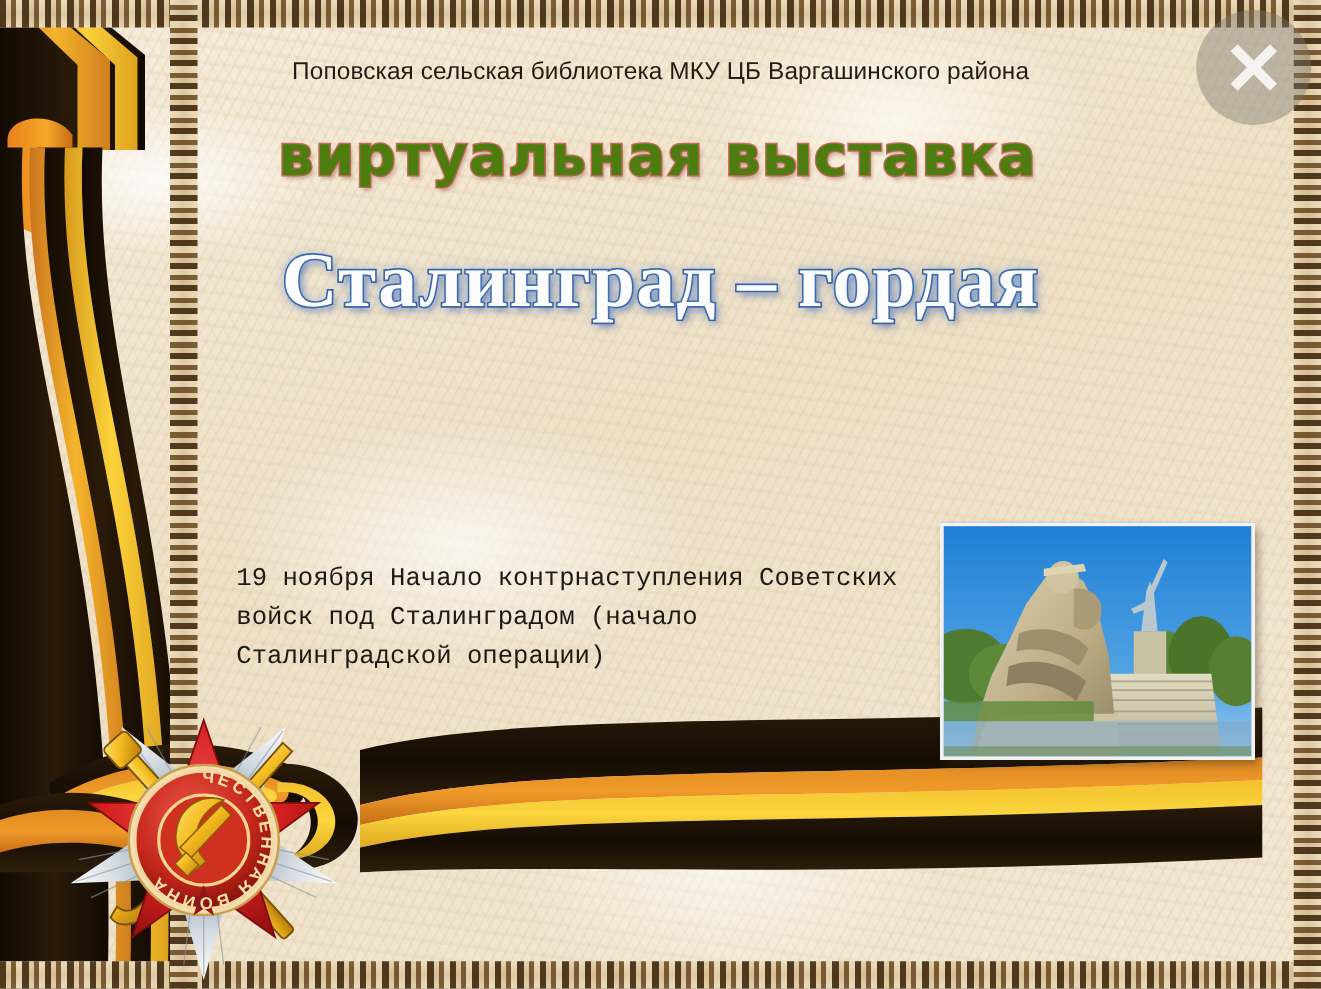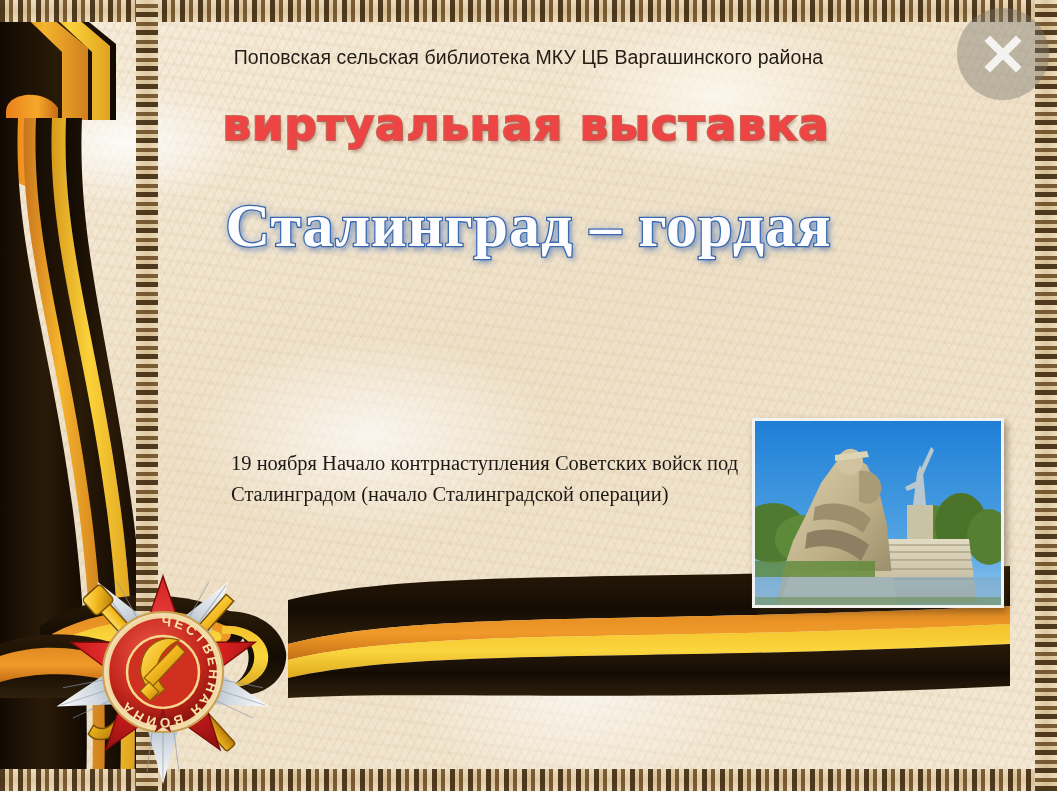--- a/index.html
+++ b/index.html
@@ -78,21 +78,21 @@
     letter-spacing:.1px;
     font-family:"Liberation Sans","DejaVu Sans",sans-serif;
   }
 
   
   .wa-sub{
     position:absolute;left:0;right:5px;top:98px;z-index:8;
     text-align:center;
     font-size:45px;font-weight:700;
     font-family:"DejaVu Sans","Liberation Sans",sans-serif;
-    color:#ef4444;
+    color:#4d7c0f;
     letter-spacing:1px;
     -webkit-text-stroke:2.2px #c66b5c;
     paint-order:stroke fill;
     text-shadow:2px 3px 3px rgba(150,90,70,.40);
   }
 
   
   .wa-main{
     position:absolute;left:0;right:0;z-index:8;
     text-align:center;
@@ -107,22 +107,21 @@
       3px 4px 5px rgba(50,90,160,.45);
   }
   .wa-main-1{top:190px;}
   .wa-main-2{top:283px;}
 
   
   .body-text{
     position:absolute;left:189px;top:448px;width:530px;z-index:8;
     font-size:20.5px;line-height:1.52;
     color:#1d1a16;
-    font-family:Liberation Serif, serif;
-    margin-left:42px;
+    font-family:Liberation Mono, monospace;
   }
 
   
   .photo{
     position:absolute;left:752px;top:418px;width:246px;height:184px;z-index:7;
     border:3px solid #f4f2ee;
     box-shadow:3px 4px 7px rgba(60,45,25,.45);
     overflow:hidden;background:#2f86d6;
   }
   .photo svg{display:block;width:100%;height:100%;}

